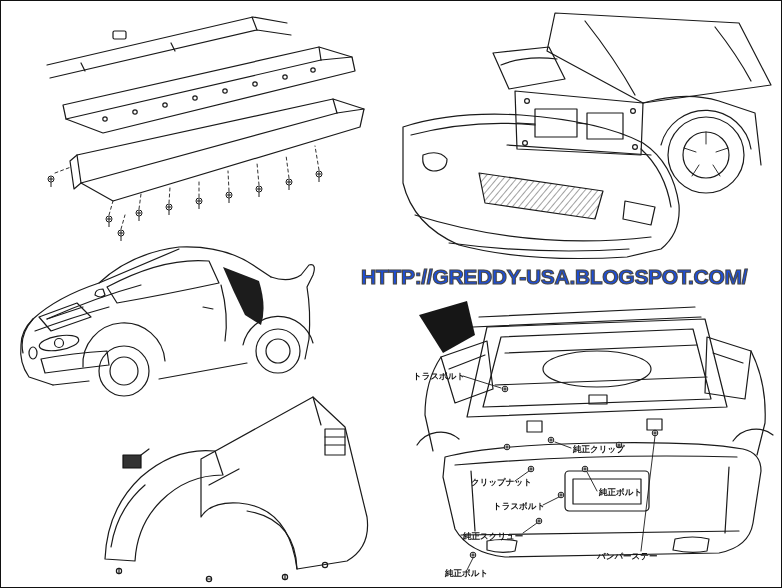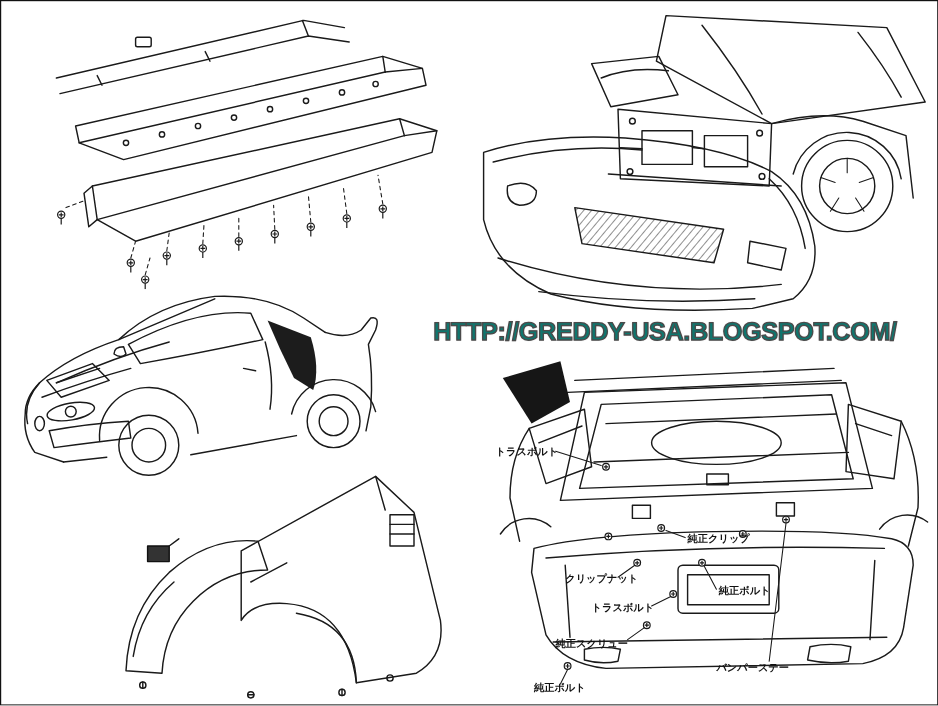--- a/index.html
+++ b/index.html
@@ -26,21 +26,21 @@
   .watermark{
     position:absolute;
     left:360px;top:264px;
     width:420px;
     z-index:10;
     font-family:"Liberation Sans", sans-serif;
     font-weight:900;
     font-size:21px;
     letter-spacing:-0.3px;
     white-space:nowrap;
-    color:#0f766e;
+    color:#1d4ed8;
     -webkit-text-stroke:1.1px #4a4a4a;
     text-shadow:0 0 1px #555;
   }
 </style>
 </head>
 <body>
 
 <div class="sheet">
 
   <svg class="diagram" style="left:20px;top:0px" width="360" height="240" viewBox="0 0 360 240">

